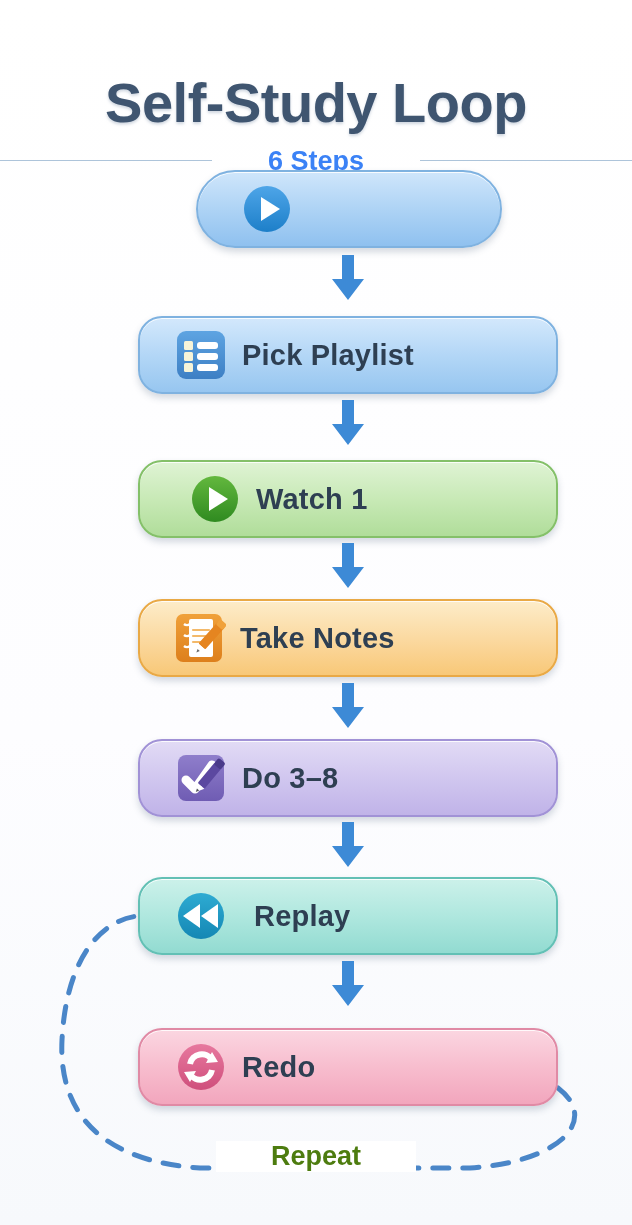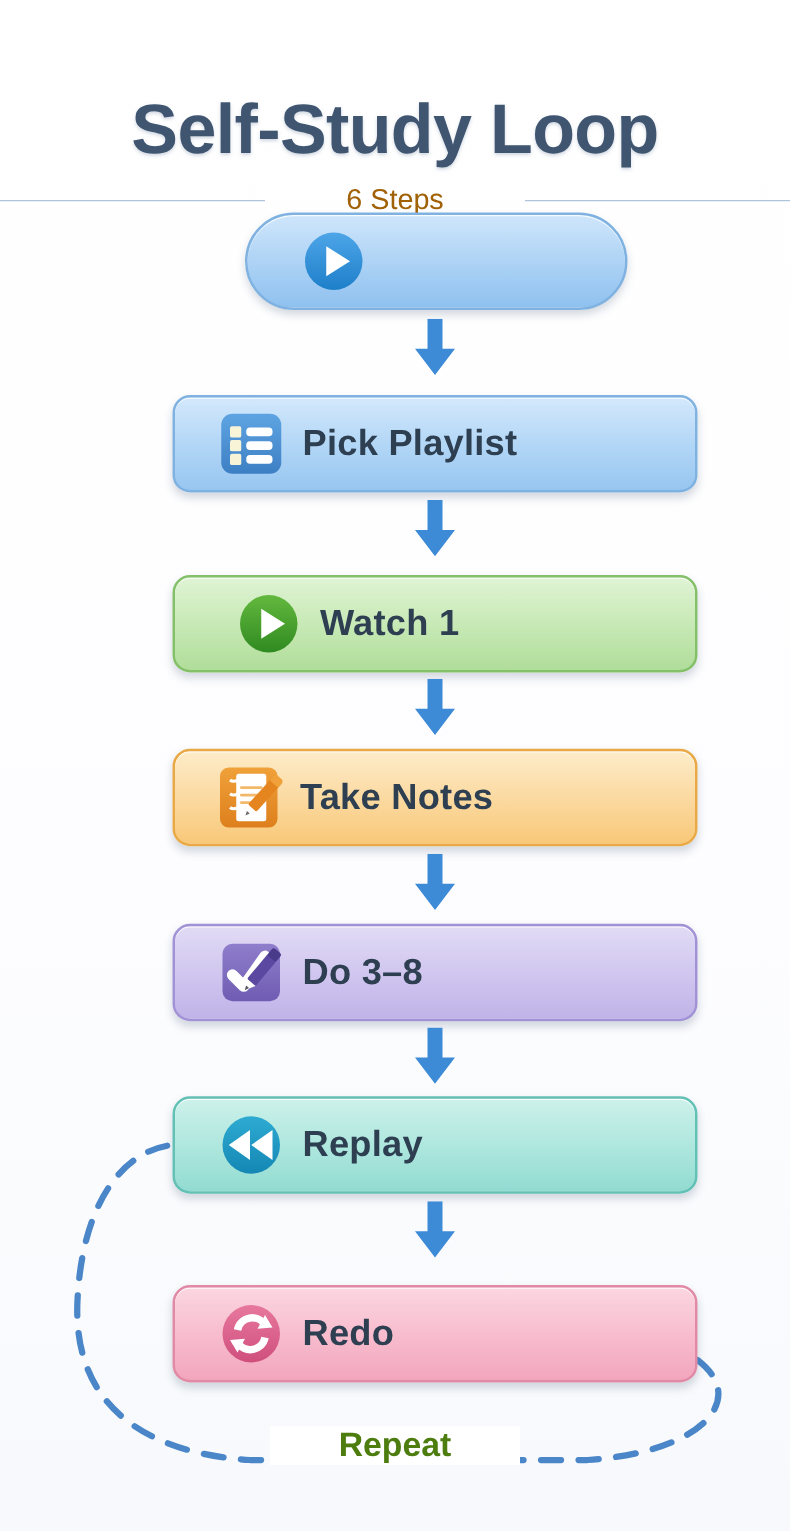--- a/index.html
+++ b/index.html
@@ -51,43 +51,43 @@
     background: #adc4da;
   }
   #divider-left { left: 0; width: 212px; }
   #divider-right { right: 0; width: 212px; }
   #subtitle {
     position: absolute;
     top: 0;
     left: 216px;
     width: 200px;
     text-align: center;
-    font-size: 23px;
-    color: #a16207;
-    font-weight: normal;
+    font-size: 27px;
+    color: #3b82f6;
+    font-weight: bold;
     font-family: "Liberation Sans", sans-serif;
   }
 
   
   #flow {
     position: absolute;
     top: 0; left: 0;
     width: 632px;
     height: 1225px;
   }
 
   .node {
     position: absolute;
     left: 138px;
     width: 420px;
     height: 78px;
     box-sizing: border-box;
     display: flex;
     align-items: center;
-    border-radius: 14px;
+    border-radius: 24px;
     border-width: 2px;
     border-style: solid;
     padding-left: 34px;
     box-shadow: 0 4px 7px rgba(60,80,110,0.22),
                 inset 0 1px 0 rgba(255,255,255,0.85);
   }
   .node.pill {
     border-radius: 40px;
     left: 196px;
     width: 306px;
@@ -134,20 +134,21 @@
     border-color: #e9a946;
     padding-left: 32px;
   }
   .theme-purple {
     background: linear-gradient(180deg, #e2dbf5 0%, #d0c6ef 52%, #c0b3e8 100%);
     border-color: #a192d6;
   }
   .theme-teal {
     background: linear-gradient(180deg, #ccf1ea 0%, #aee7de 52%, #92dbd1 100%);
     border-color: #63c0b5;
+    gap: 12px;
   }
   .theme-pink {
     background: linear-gradient(180deg, #fbd6e1 0%, #f7bccd 52%, #f2a6bd 100%);
     border-color: #e08aa5;
     margin-top: 12px;
   }
 
   
   .icon-svg { width: 54px; height: 54px; display: block; }
 

